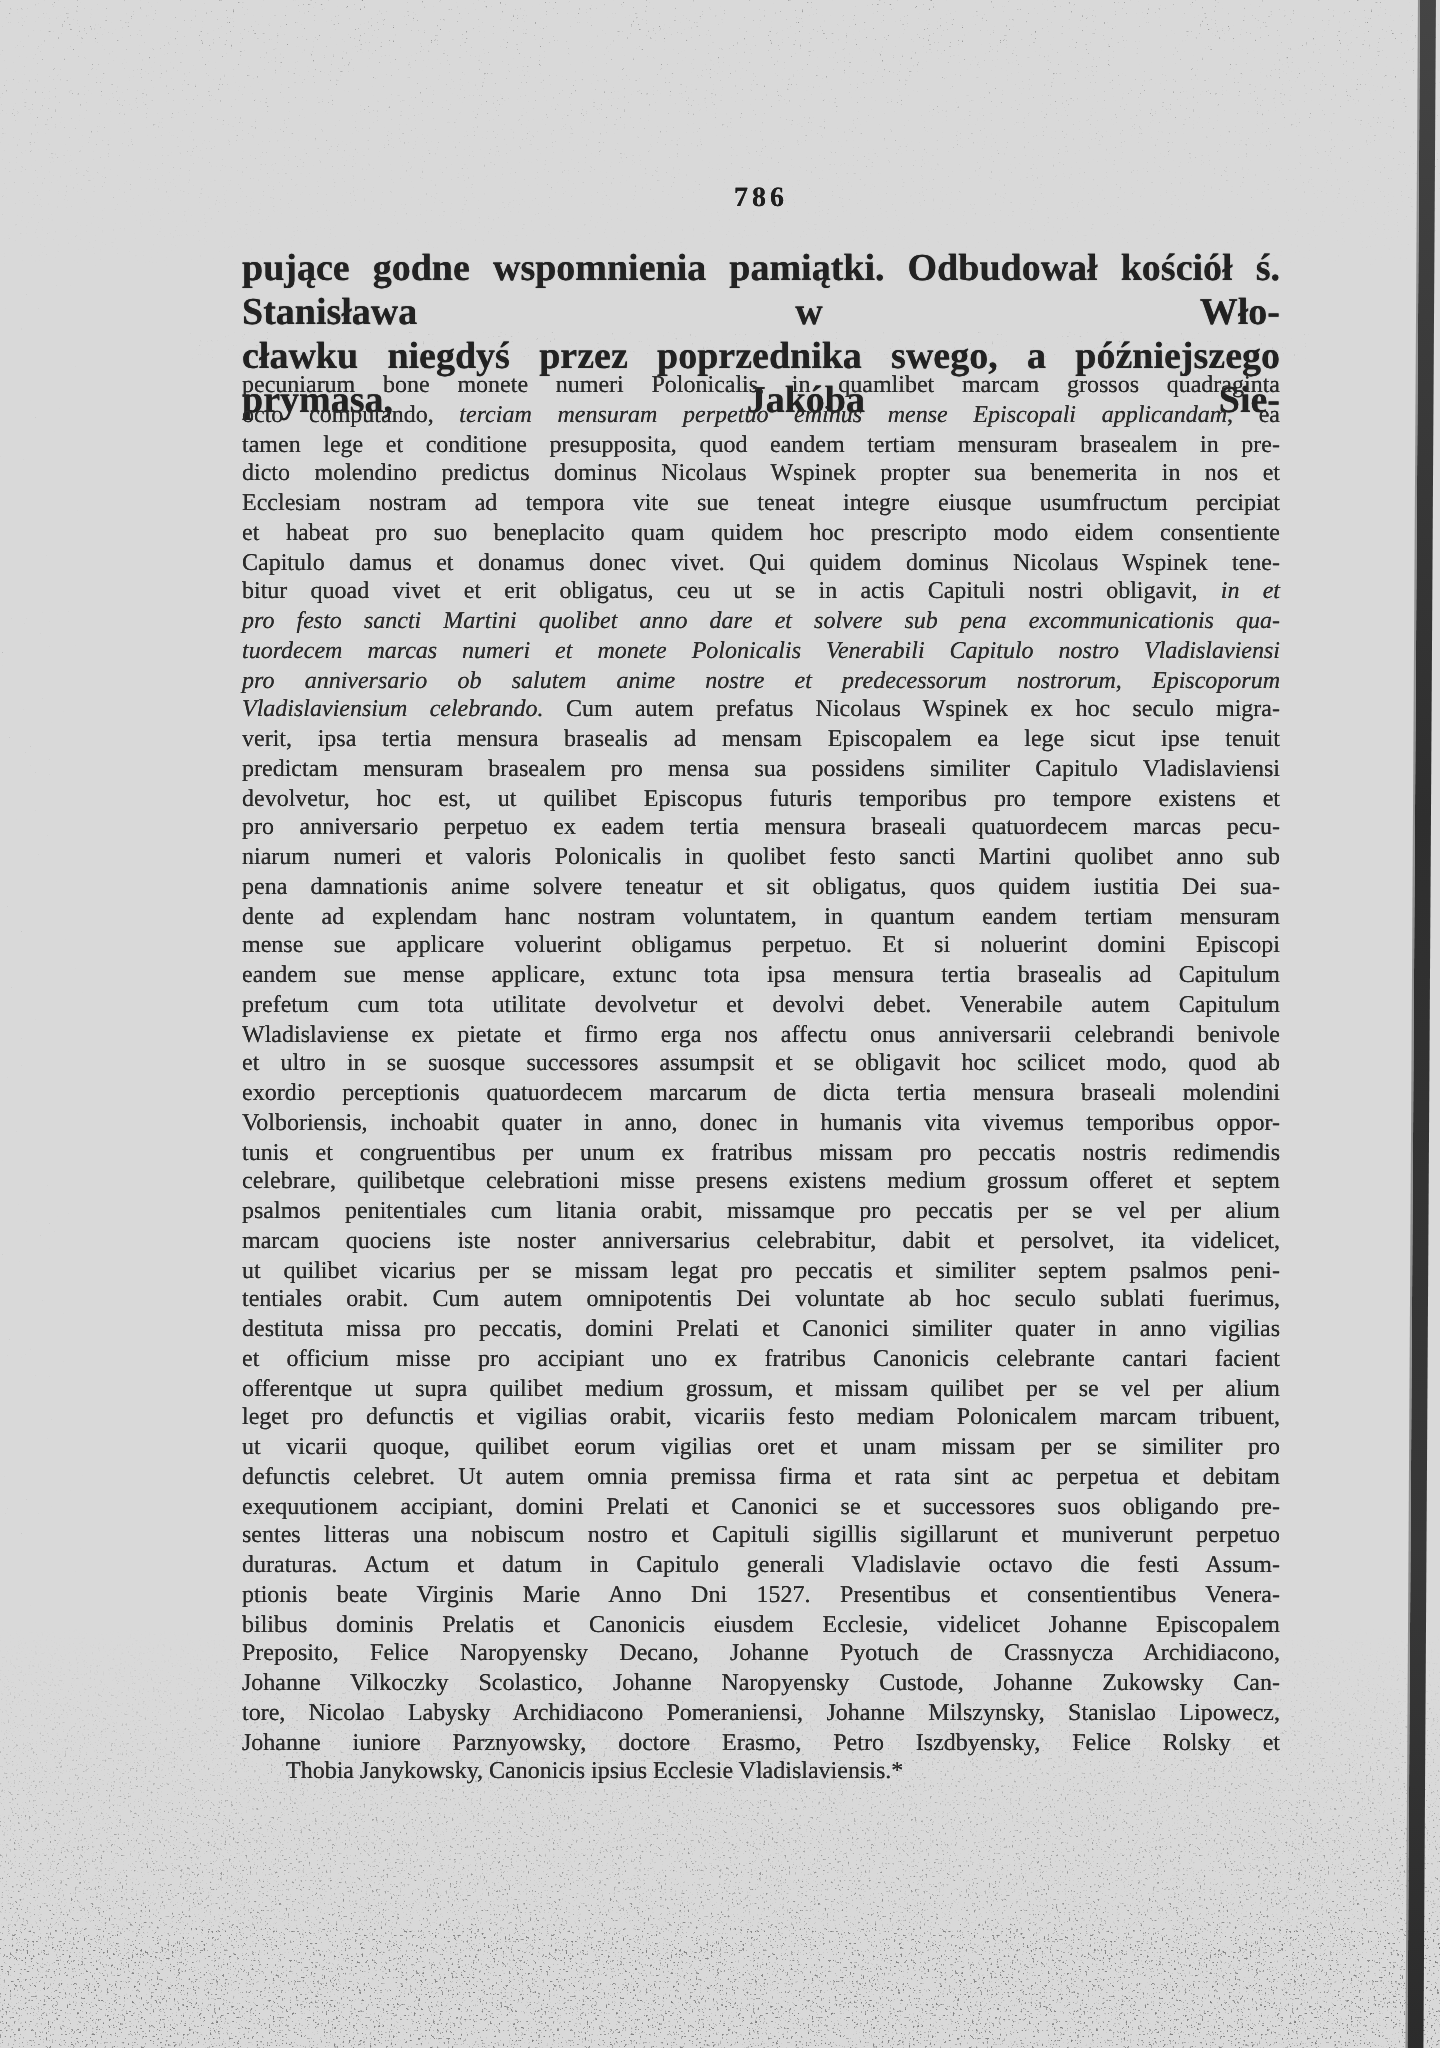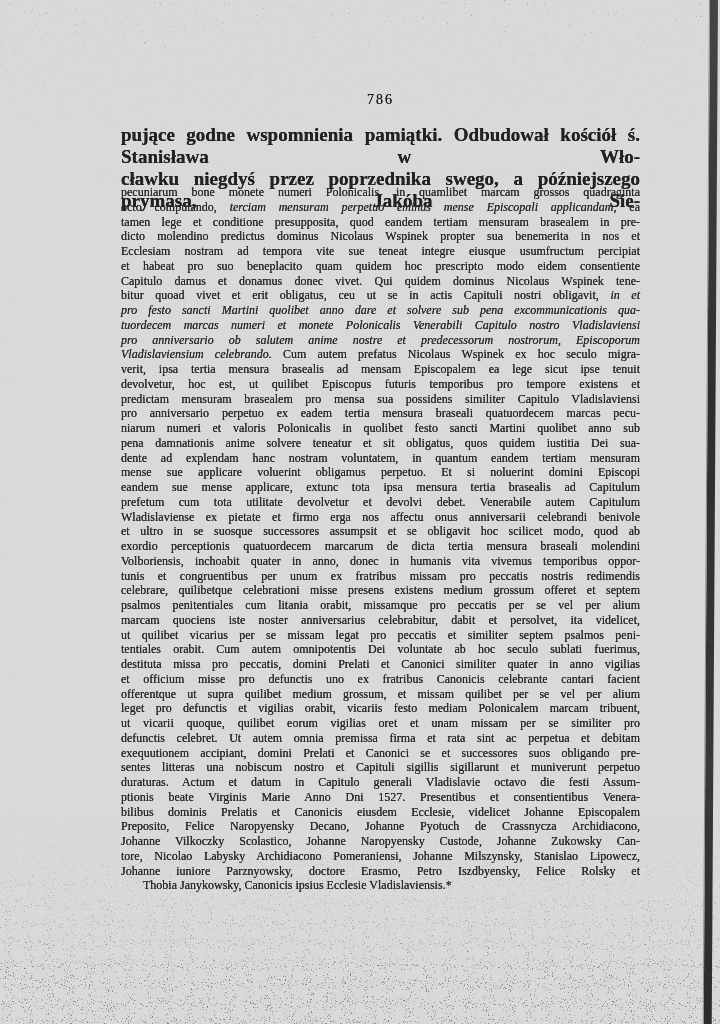--- a/index.html
+++ b/index.html
@@ -8,21 +8,21 @@
     width:720px;height:1024px;
     background:#d9d9d9;
     overflow:hidden;
     font-family:"Liberation Serif","DejaVu Serif",serif;
     color:#262626;
   }
   .pagenum{
     position:absolute;
     top:92px;left:121px;width:519px;
     text-align:center;
-    font-size:14px;font-weight:400;letter-spacing:2px;
+    font-size:14px;font-weight:700;letter-spacing:2px;
     color:#1f1f1f;
     text-shadow:0 0 .3px #1f1f1f;
   }
   .intro{
     position:absolute;
     top:124px;left:121px;width:519px;
     font-size:19px;font-weight:700;line-height:22px;
     color:#222;
     text-shadow:0 0 .35px #222;
   }
@@ -113,41 +113,41 @@
       <div class="line"><span>dicto molendino predictus dominus Nicolaus Wspinek propter sua benemerita in nos et</span></div>
       <div class="line"><span>Ecclesiam nostram ad tempora vite sue teneat integre eiusque usumfructum percipiat</span></div>
       <div class="line"><span>et habeat pro suo beneplacito quam quidem hoc prescripto modo eidem consentiente</span></div>
       <div class="line"><span>Capitulo damus et donamus donec vivet.  Qui quidem dominus Nicolaus Wspinek tene-</span></div>
       <div class="line"><span>bitur quoad vivet et erit obligatus, ceu ut se in actis Capituli nostri obligavit, </span><span class="it">in et</span></div>
       <div class="line"><span class="it">pro festo sancti Martini quolibet anno dare et solvere sub pena excommunicationis qua-</span></div>
       <div class="line"><span class="it">tuordecem marcas numeri et monete Polonicalis Venerabili Capitulo nostro Vladislaviensi</span></div>
       <div class="line"><span class="it">pro anniversario ob salutem anime nostre et predecessorum nostrorum, Episcoporum</span></div>
       <div class="line"><span class="it">Vladislaviensium celebrando.</span><span>  Cum autem prefatus Nicolaus Wspinek ex hoc seculo migra-</span></div>
       <div class="line"><span>verit, ipsa tertia mensura brasealis ad mensam Episcopalem ea lege sicut ipse tenuit</span></div>
+      <div class="line"><span>predictam mensuram brasealem pro mensa sua possidens similiter Capitulo Vladislaviensi</span></div>
       <div class="line"><span>devolvetur, hoc est, ut quilibet Episcopus futuris temporibus pro tempore existens et</span></div>
-      <div class="line"><span>predictam mensuram brasealem pro mensa sua possidens similiter Capitulo Vladislaviensi</span></div>
       <div class="line"><span>pro anniversario perpetuo ex eadem tertia mensura braseali quatuordecem marcas pecu-</span></div>
       <div class="line"><span>niarum numeri et valoris Polonicalis in quolibet festo sancti Martini quolibet anno sub</span></div>
       <div class="line"><span>pena damnationis anime solvere teneatur et sit obligatus, quos quidem iustitia Dei sua-</span></div>
       <div class="line"><span>dente ad explendam hanc nostram voluntatem, in quantum eandem tertiam mensuram</span></div>
       <div class="line"><span>mense sue applicare voluerint obligamus perpetuo.  Et si noluerint domini Episcopi</span></div>
       <div class="line"><span>eandem sue mense applicare, extunc tota ipsa mensura tertia brasealis ad Capitulum</span></div>
       <div class="line"><span>prefetum cum tota utilitate devolvetur et devolvi debet.  Venerabile autem Capitulum</span></div>
       <div class="line"><span>Wladislaviense ex pietate et firmo erga nos affectu onus anniversarii celebrandi benivole</span></div>
       <div class="line"><span>et ultro in se suosque successores assumpsit et se obligavit hoc scilicet modo, quod ab</span></div>
       <div class="line"><span>exordio perceptionis quatuordecem marcarum de dicta tertia mensura braseali molendini</span></div>
       <div class="line"><span>Volboriensis, inchoabit quater in anno, donec in humanis vita vivemus temporibus oppor-</span></div>
       <div class="line"><span>tunis et congruentibus per unum ex fratribus missam pro peccatis nostris redimendis</span></div>
       <div class="line"><span>celebrare, quilibetque celebrationi misse presens existens medium grossum offeret et septem</span></div>
       <div class="line"><span>psalmos penitentiales cum litania orabit, missamque pro peccatis per se vel per alium</span></div>
       <div class="line"><span>marcam quociens iste noster anniversarius celebrabitur, dabit et persolvet, ita videlicet,</span></div>
       <div class="line"><span>ut quilibet vicarius per se missam legat pro peccatis et similiter septem psalmos peni-</span></div>
       <div class="line"><span>tentiales orabit.  Cum autem omnipotentis Dei voluntate ab hoc seculo sublati fuerimus,</span></div>
       <div class="line"><span>destituta missa pro peccatis, domini Prelati et Canonici similiter quater in anno vigilias</span></div>
-      <div class="line"><span>et officium misse pro defunctis uno ex fratribus Canonicis celebrante cantari facient</span></div>
+      <div class="line"><span>et officium misse pro accipiant uno ex fratribus Canonicis celebrante cantari facient</span></div>
       <div class="line"><span>offerentque ut supra quilibet medium grossum, et missam quilibet per se vel per alium</span></div>
       <div class="line"><span>leget pro defunctis et vigilias orabit, vicariis festo mediam Polonicalem marcam tribuent,</span></div>
       <div class="line"><span>ut vicarii quoque, quilibet eorum vigilias oret et unam missam per se similiter pro</span></div>
       <div class="line"><span>defunctis celebret.  Ut autem omnia premissa firma et rata sint ac perpetua et debitam</span></div>
       <div class="line"><span>exequutionem accipiant, domini Prelati et Canonici se et successores suos obligando pre-</span></div>
       <div class="line"><span>sentes litteras una nobiscum nostro et Capituli sigillis sigillarunt et muniverunt perpetuo</span></div>
       <div class="line"><span>duraturas.  Actum et datum in Capitulo generali Vladislavie octavo die festi Assum-</span></div>
       <div class="line"><span>ptionis beate Virginis Marie Anno Dni 1527.  Presentibus et consentientibus Venera-</span></div>
       <div class="line"><span>bilibus dominis Prelatis et Canonicis eiusdem Ecclesie, videlicet Johanne Episcopalem</span></div>
       <div class="line"><span>Preposito, Felice Naropyensky Decano, Johanne Pyotuch de Crassnycza Archidiacono,</span></div>

